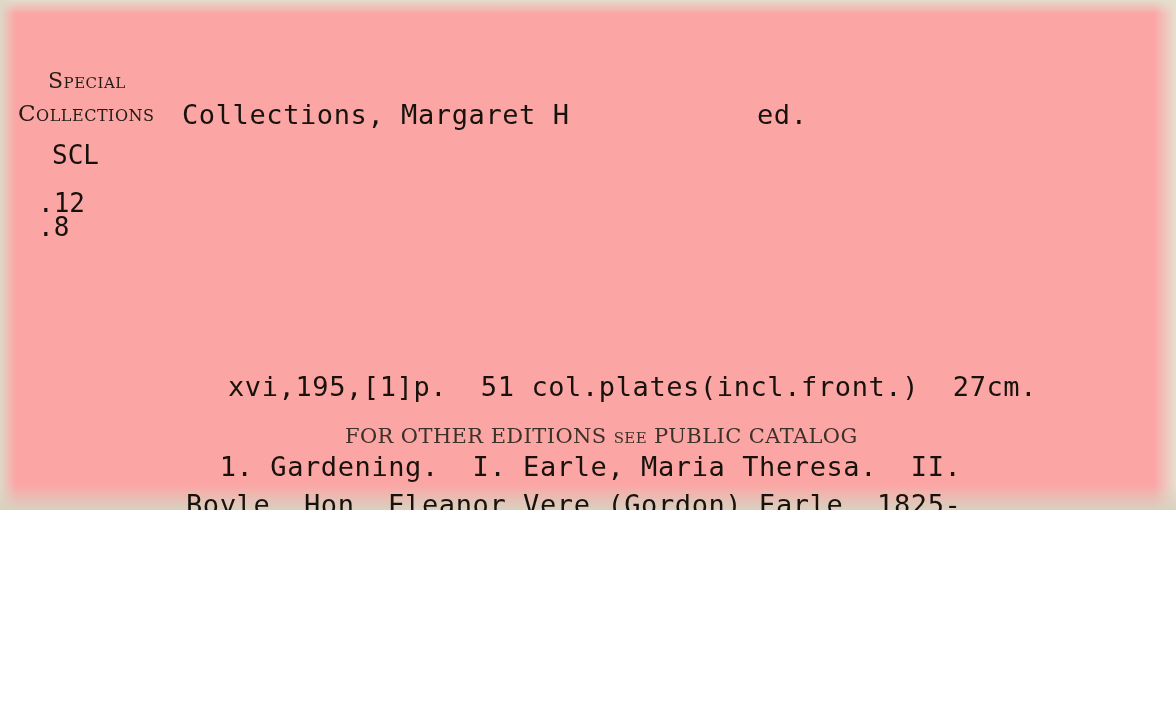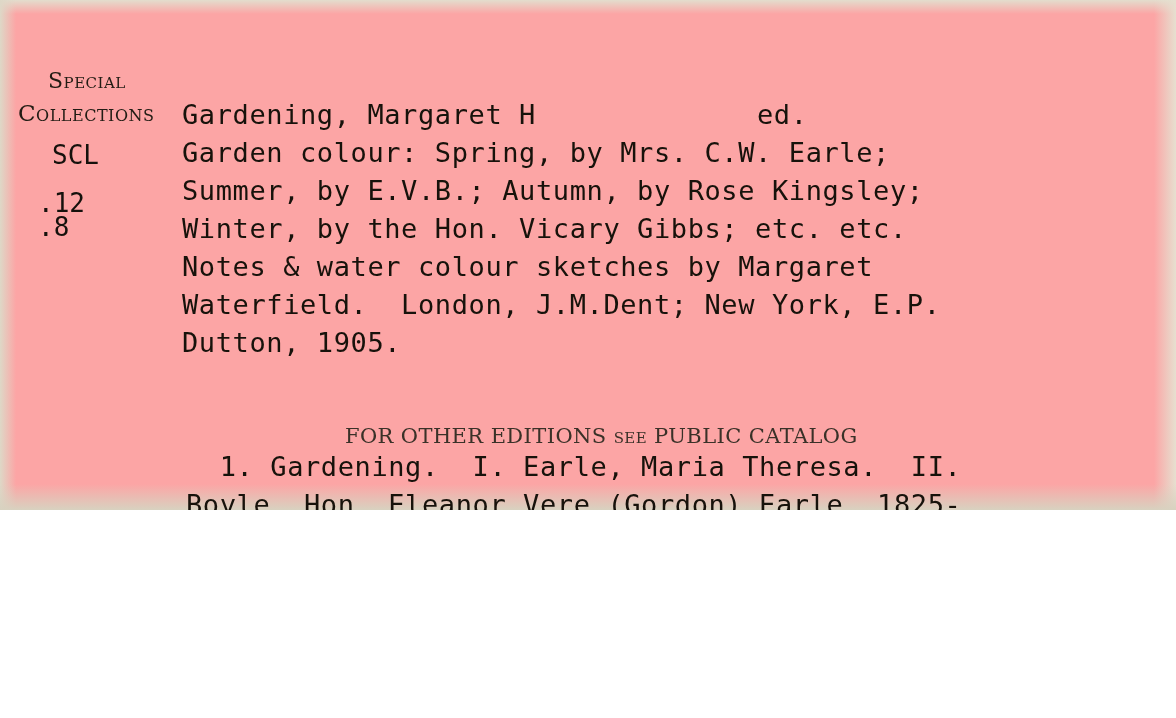--- a/index.html
+++ b/index.html
@@ -145,31 +145,26 @@
   <div class="stamp" id="stamp-special">Special</div>
 
   <div class="stamp" id="stamp-collections">Collections</div>
 
   <div class="callnum" id="callnum-scl">SCL</div>
 
   <div class="callnum" id="callnum-1">.12</div>
 
   <div class="callnum" id="callnum-2">.8</div>
 
-  <div class="typed" id="author-line">Gardening, Margaret H</div>
+  <div class="typed" id="author-line">Collections, Margaret H</div>
 
   <div class="typed" id="author-ed">ed.</div>
 
-  <div class="typed" id="body-block">Garden colour: Spring, by Mrs. C.W. Earle;
-Summer, by E.V.B.; Autumn, by Rose Kingsley;
-Winter, by the Hon. Vicary Gibbs; etc. etc.
-Notes &amp; water colour sketches by Margaret
-Waterfield.  London, J.M.Dent; New York, E.P.
-Dutton, 1905.</div>
 
+  <div class="typed" id="collation">xvi,195,[1]p.  51 col.plates(incl.front.)  27cm.</div>
 
   <div id="other-editions">FOR OTHER EDITIONS see PUBLIC CATALOG</div>
 
   <div class="typed" id="tracings">  1. Gardening.  I. Earle, Maria Theresa.  II.
 Boyle, Hon. Eleanor Vere (Gordon) Earle, 1825-
 1916. III. Kingsley. Rose Georgina, 1845-
 IV. Gibbs, Vicary,      1853-      V. Title.</div>
 
   <div id="ink-blot-smear"></div>
   <div id="ink-blot"></div>

